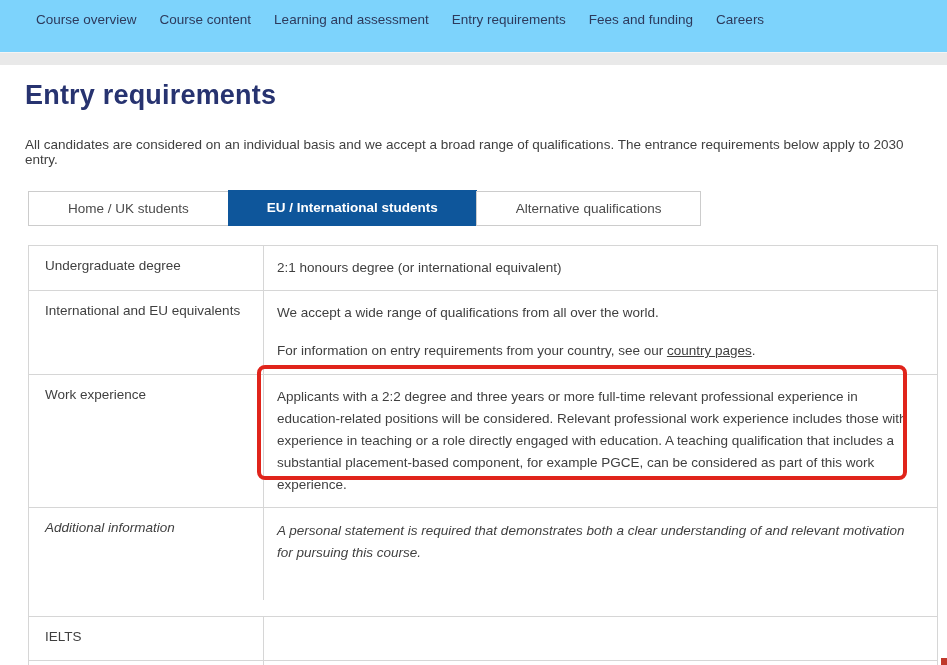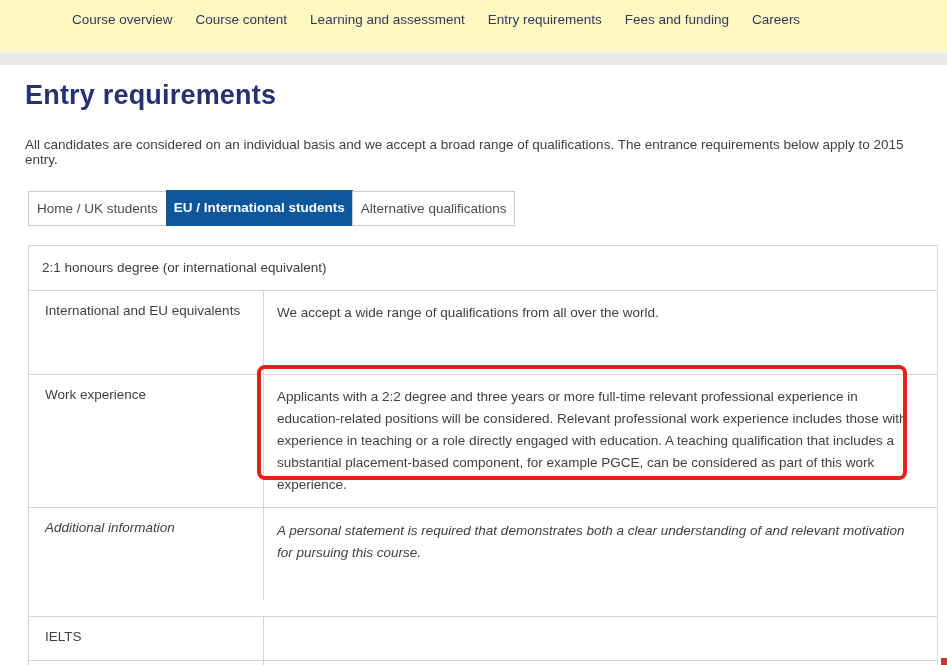--- a/index.html
+++ b/index.html
@@ -7,23 +7,22 @@
     width: 947px; height: 665px;
     font-family: "Liberation Sans", sans-serif;
     background: #ffffff;
     overflow: hidden;
     position: relative;
   }
 
   
   .course-header {
     width: 100%; height: 65px;
-    background: #fef9c3;
-    position: relative;
-    padding-left: 36px;
+    background: #7dd3fc;
+    position: relative;
   }
   .course-nav {
     display: flex;
     gap: 23px;
     padding: 12px 0 0 36px;
   }
   .course-nav a {
     font-size: 13.5px;
     color: #2d3a5c;
     text-decoration: none;
@@ -59,21 +58,21 @@
   .tabs {
     margin-top: 23px;
     margin-left: 3px;
     display: flex;
     align-items: flex-end;
     height: 36px;
   }
   .tab {
     height: 35px;
     line-height: 33px;
-    padding: 0 8px;
+    padding: 0 39px;
     font-size: 13.5px;
     color: #4b4b4b;
     background: #ffffff;
     border: 1px solid #cccccc;
     cursor: pointer;
     white-space: nowrap;
   }
   .tab + .tab { margin-left: -1px; }
   .tab.active {
     background: #0e569b;
@@ -158,38 +157,40 @@
       <a>Learning and assessment</a>
       <a>Entry requirements</a>
       <a>Fees and funding</a>
       <a>Careers</a>
     </nav>
   <div class="header-strip"></div>
 </header>
 
 <main>
   <h1 class="page-title">Entry requirements</h1>
-  <p class="intro">All candidates are considered on an individual basis and we accept a broad range of qualifications. The entrance requirements below apply to 2015 entry.</p>
+  <p class="intro">All candidates are considered on an individual basis and we accept a broad range of qualifications. The entrance requirements below apply to 2030 entry.</p>
 
   <div class="tabs">
       <div class="tab">Home / UK students</div>
       <div class="tab active">EU / International students</div>
       <div class="tab">Alternative qualifications</div>
     </div>
 
   <section class="req-table">
       <div class="req-row">
+    <div class="cell-label">Undergraduate degree</div>
     <div class="cell-content">
           <p><span>2:1 honours degree (or international equivalent)</span></p>
         </div>
   </div>
       <div class="req-row">
     <div class="cell-label">International and EU equivalents</div>
     <div class="cell-content">
           <p><span>We accept a wide range of qualifications from all over the world.</span></p>
+          <p><span>For information on entry requirements from your country, see our </span><a class="seg-link">country pages</a><span>.</span></p>
         </div>
   </div>
       <div class="req-row">
     <div class="cell-label">Work experience</div>
     <div class="cell-content">
           <p><span>Applicants with a 2:2 degree and three years or more full-time relevant professional experience in education-related positions will be considered. Relevant professional work experience includes those with experience in teaching or a role directly engaged with education. A teaching qualification that includes a substantial placement-based component, for example PGCE, can be considered as part of this work experience.</span></p>
           <div class="red-annotation" style="border-color: rgb(224, 36, 27);"></div>
         </div>
   </div>
       <div class="req-row">

